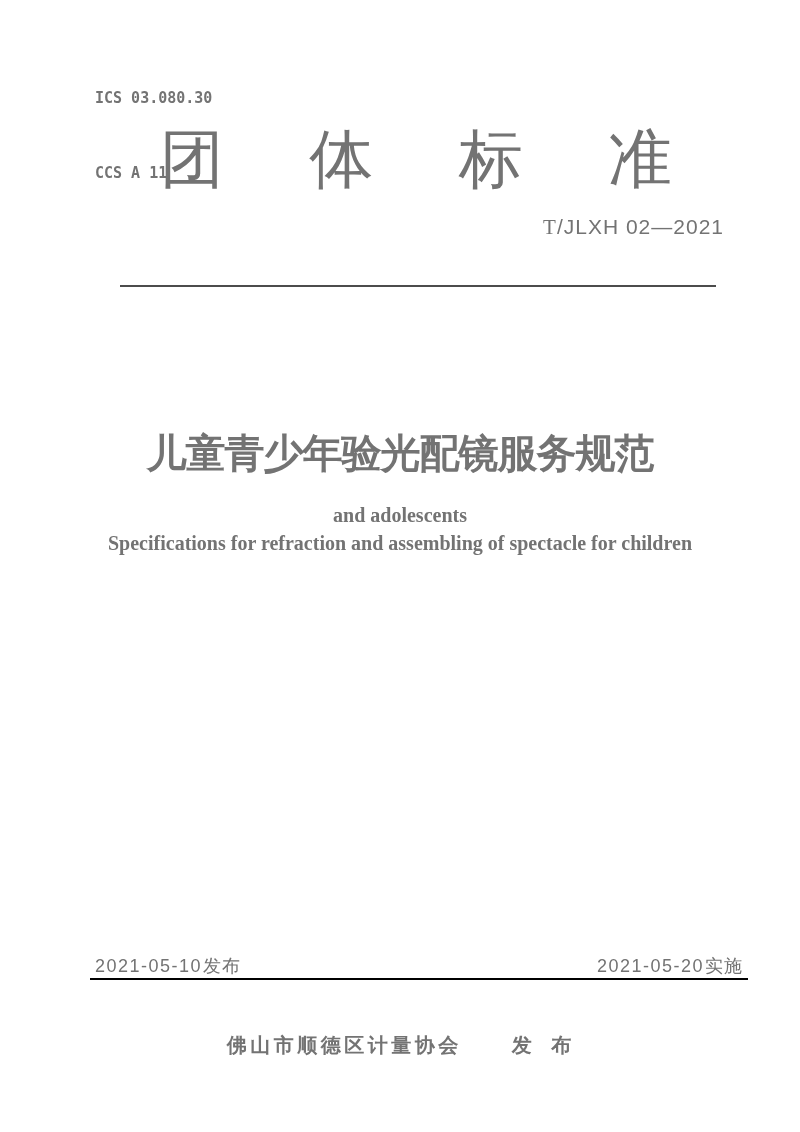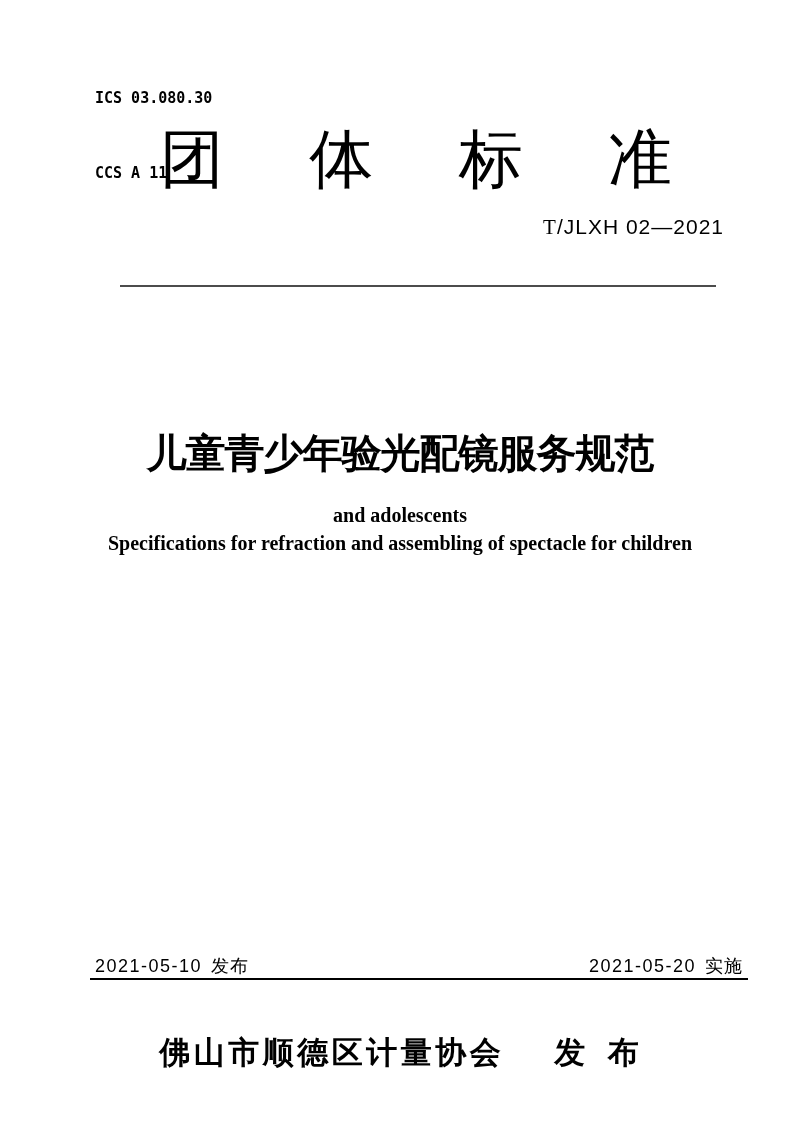--- a/index.html
+++ b/index.html
@@ -5,21 +5,21 @@
   html, body {
     margin: 0;
     padding: 0;
     background: #ffffff;
   }
   .page {
     position: relative;
     width: 800px;
     height: 1132px;
     background: #ffffff;
-    color: #000000;
+    color: #737373;
     font-family: "Liberation Sans", sans-serif;
     overflow: hidden;
     text-decoration: underline;
   }
 
   
   .codes {
     position: absolute;
     left: 95px;
     top: 36px;
@@ -101,42 +101,42 @@
     right: 57px;
     top: 954px;
     display: flex;
     justify-content: space-between;
     font-size: 18px;
     letter-spacing: 1.5px;
     line-height: 24px;
     white-space: nowrap;
   }
   .footer-dates .date-label {
-    margin-left: 9px;
+    margin-left: 1px;
     letter-spacing: 1px;
   }
 
   .rule-bottom {
     position: absolute;
     left: 90px;
     top: 978px;
     width: 658px;
     height: 2px;
     background: #000000;
   }
 
   .publisher {
     position: absolute;
     left: 0;
     right: 0;
     top: 1032px;
     display: flex;
     justify-content: center;
     align-items: baseline;
-    font-size: 31px;
+    font-size: 20px;
     font-weight: bold;
     white-space: nowrap;
   }
   .publisher .org {
     letter-spacing: 3.5px;
   }
   .publisher .pub-label {
     margin-left: 50px;
     letter-spacing: 2px;
     word-spacing: 10px;

